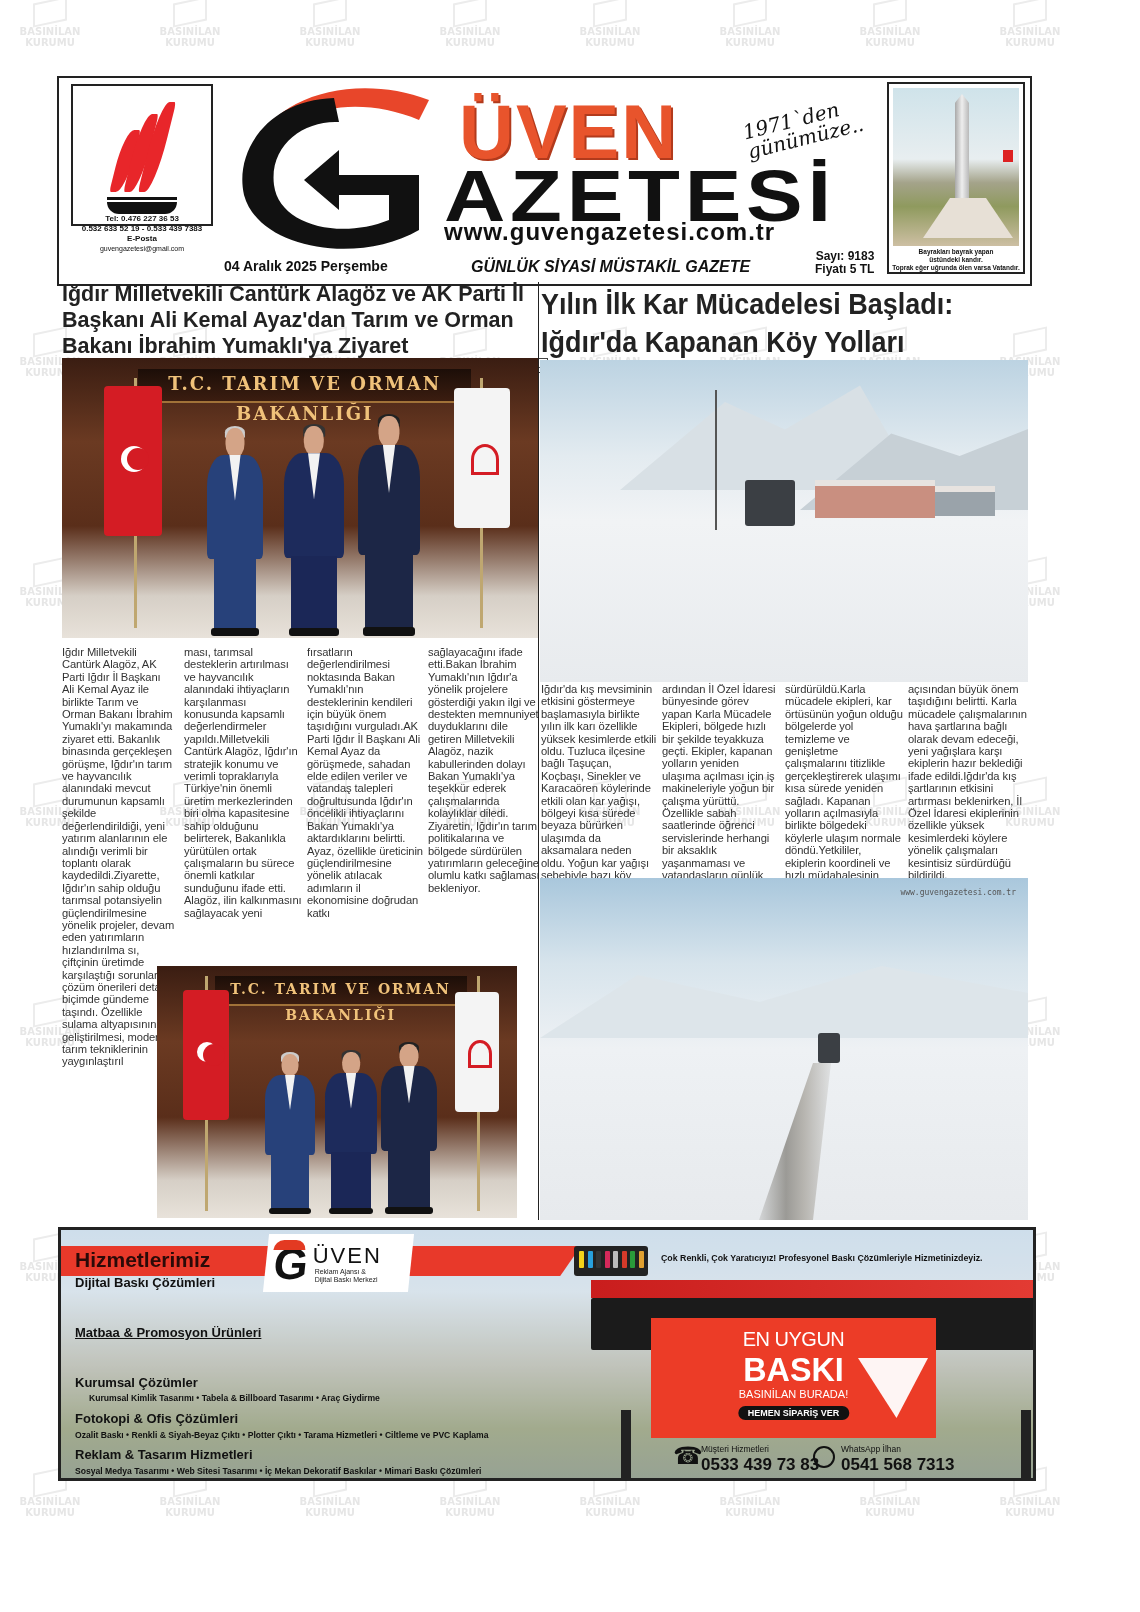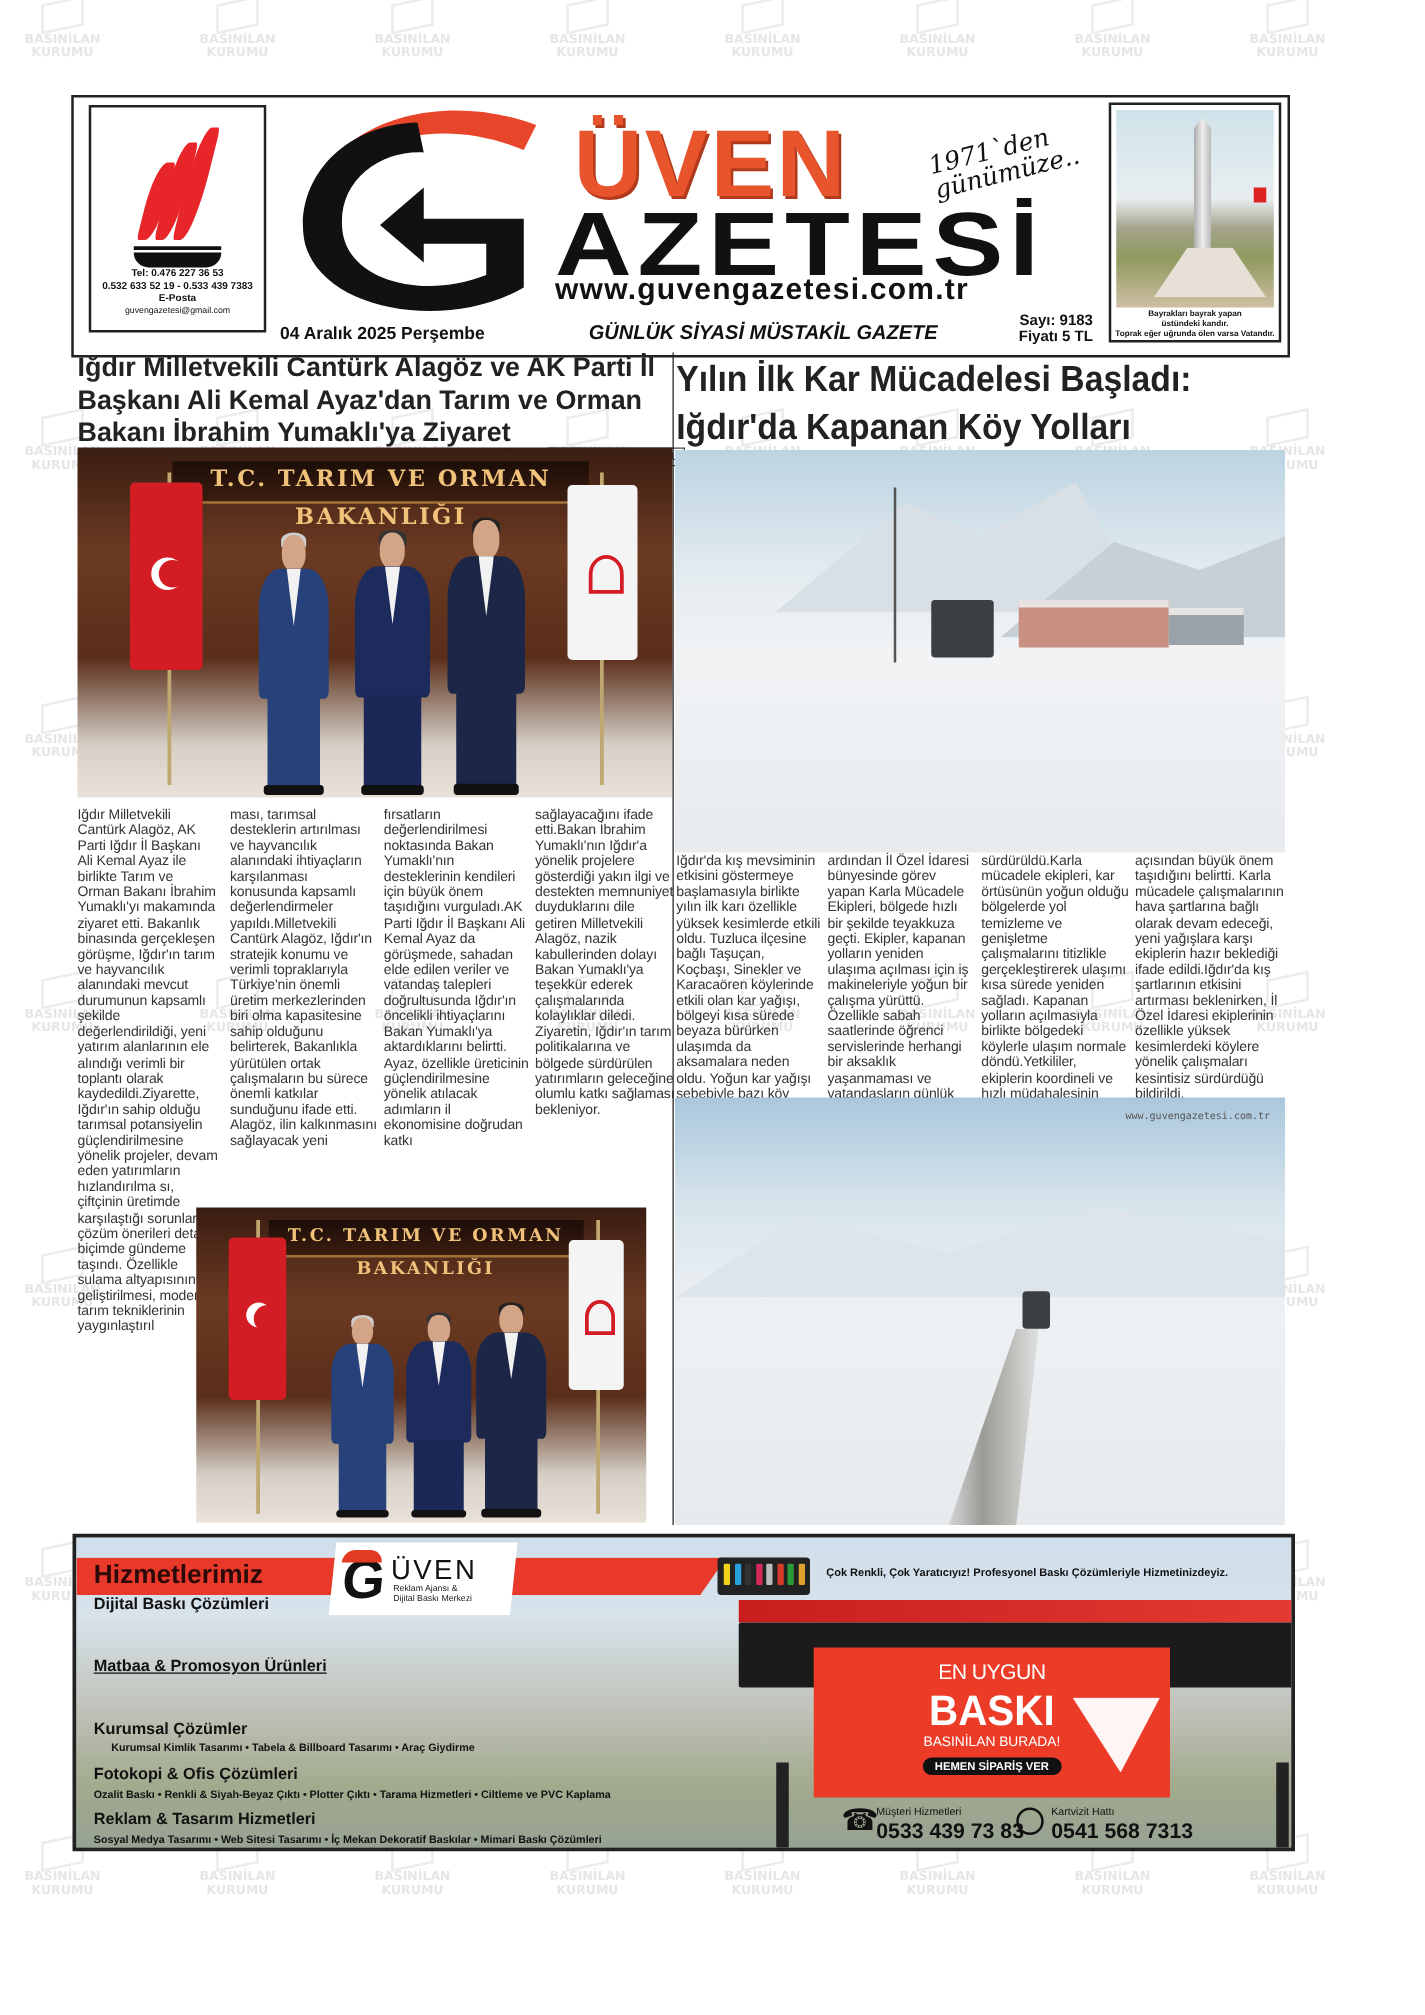--- a/index.html
+++ b/index.html
@@ -6,21 +6,21 @@
   html, body { width: 1140px; height: 1612px; background: #ffffff; overflow: hidden; }
   body { position: relative; font-family: "Liberation Sans", sans-serif; color: #111; }
 
   .watermark { position: absolute; width: 90px; text-align: center; color: #e6e6e6;
     font-family: "DejaVu Sans", sans-serif; font-weight: bold; font-size: 10px; line-height: 11px;
     pointer-events: none; }
   .watermark .box { width: 34px; height: 24px; margin: 0 auto 2px; border: 2px solid #ececec; transform: skewY(-12deg); }
 
   
   .masthead { position: absolute; left: 57px; top: 76px; width: 975px; height: 210px; border: 2px solid #222; background: #fff; }
-  .contact-box { position: absolute; left: 12px; top: 6px; width: 142px; height: 182px; border: 2px solid #222; text-align: center; }
+  .contact-box { position: absolute; left: 12px; top: 6px; width: 142px; height: 142px; border: 2px solid #222; text-align: center; }
   .torch { position: relative; width: 70px; height: 110px; margin: 18px auto 0; }
   .flame { position: absolute; bottom: 22px; width: 16px; background: #e8262a; border-radius: 60% 10% 60% 10%; transform: skewX(-14deg); }
   .flame.f1 { left: 10px; height: 62px; }
   .flame.f2 { left: 26px; height: 78px; }
   .flame.f3 { left: 42px; height: 90px; }
   .bowl-rim { position: absolute; left: 0; bottom: 14px; width: 70px; height: 3px; background: #111; }
   .bowl { position: absolute; left: 0; bottom: 0; width: 70px; height: 12px; background: #111; border-radius: 0 0 40px 40px; }
   .contact-line { font-size: 8px; font-weight: bold; line-height: 10px; }
   .contact-email { font-size: 7px; line-height: 10px; font-weight: normal; }
 
@@ -87,21 +87,21 @@
   .ad-logo-sub { position: absolute; left: 50px; top: 34px; font-size: 7px; line-height: 8px; color: #222; transform: skewX(6deg); }
   .ad-cat { position: absolute; left: 14px; font-size: 13px; font-weight: bold; color: #111; text-align: center; }
   .ad-items { position: absolute; left: 14px; width: 470px; font-size: 8.6px; font-weight: bold; line-height: 12px; color: #111; }
   .ad-tagline { position: absolute; left: 600px; top: 23px; font-size: 8.8px; font-weight: bold; color: #111; }
   .ink-box { position: absolute; left: 513px; top: 16px; width: 74px; height: 30px; background: #222; border-radius: 3px; }
   .ink { position: absolute; top: 5px; width: 5px; height: 17px; border-radius: 1px; }
   .printer-top { position: absolute; left: 530px; top: 50px; width: 445px; height: 18px; background: linear-gradient(90deg, #c91d1d, #e33b33); }
   .printer-body { position: absolute; left: 530px; top: 68px; width: 445px; height: 52px; background: #1b1b1b; border-radius: 2px; }
   .printer-legs { position: absolute; left: 560px; top: 180px; width: 410px; height: 70px; border-left: 10px solid #222; border-right: 10px solid #222; }
   .banner { position: absolute; left: 590px; top: 88px; width: 285px; height: 120px; background: #ec3c27; text-align: center; }
-  .banner-l1 { position: absolute; left: 0; width: 100%; top: 10px; font-size: 17px; color: #fff; font-weight: normal; letter-spacing: -0.5px; }
+  .banner-l1 { position: absolute; left: 0; width: 100%; top: 10px; font-size: 20px; color: #fff; font-weight: normal; letter-spacing: -0.5px; }
   .banner-l2 { position: absolute; left: 0; width: 100%; top: 32px; font-size: 34px; color: #fff; font-weight: bold; transform: scaleX(0.95); }
   .banner-l3 { position: absolute; left: 0; width: 100%; top: 70px; font-size: 11px; color: #fff; }
   .banner-btn { position: absolute; left: 50%; transform: translateX(-50%); top: 88px; padding: 2px 10px; background: #111; color: #fff; font-size: 9px; font-weight: bold; border-radius: 10px; white-space: nowrap; }
   .banner-logo { position: absolute; right: 8px; top: 40px; width: 70px; height: 60px; background: #fff; clip-path: polygon(0 0, 100% 0, 55% 100%); opacity: 0.95; }
   .contact { position: absolute; top: 214px; }
   .contact-icon { position: absolute; left: 0; top: 2px; width: 22px; height: 22px; border-radius: 50%; border: 2px solid #111; }
   .contact-icon.phone { border: none; }
   .contact-icon.phone::before { content: "\260E"; position: absolute; left: 0; top: -4px; font-size: 24px; color: #111; }
   .contact-label { position: absolute; left: 28px; top: 0; font-size: 8.5px; color: #111; white-space: nowrap; }
   .contact-value { position: absolute; left: 28px; top: 11px; font-size: 17px; font-weight: bold; color: #111; white-space: nowrap; }
@@ -584,16 +584,16 @@
     <div class="banner-logo"></div>
   </div>
 
   <div class="contact" style="left:612px;">
     <div class="contact-icon phone"></div>
     <div class="contact-label">Müşteri Hizmetleri</div>
     <div class="contact-value">0533 439 73 83</div>
   </div>
   <div class="contact" style="left:752px;">
     <div class="contact-icon"></div>
-    <div class="contact-label">Kartvizit Hattı</div>
+    <div class="contact-label">WhatsApp İlhan</div>
     <div class="contact-value">0541 568 7313</div>
   </div>
 </div>
 
 </body></html>

